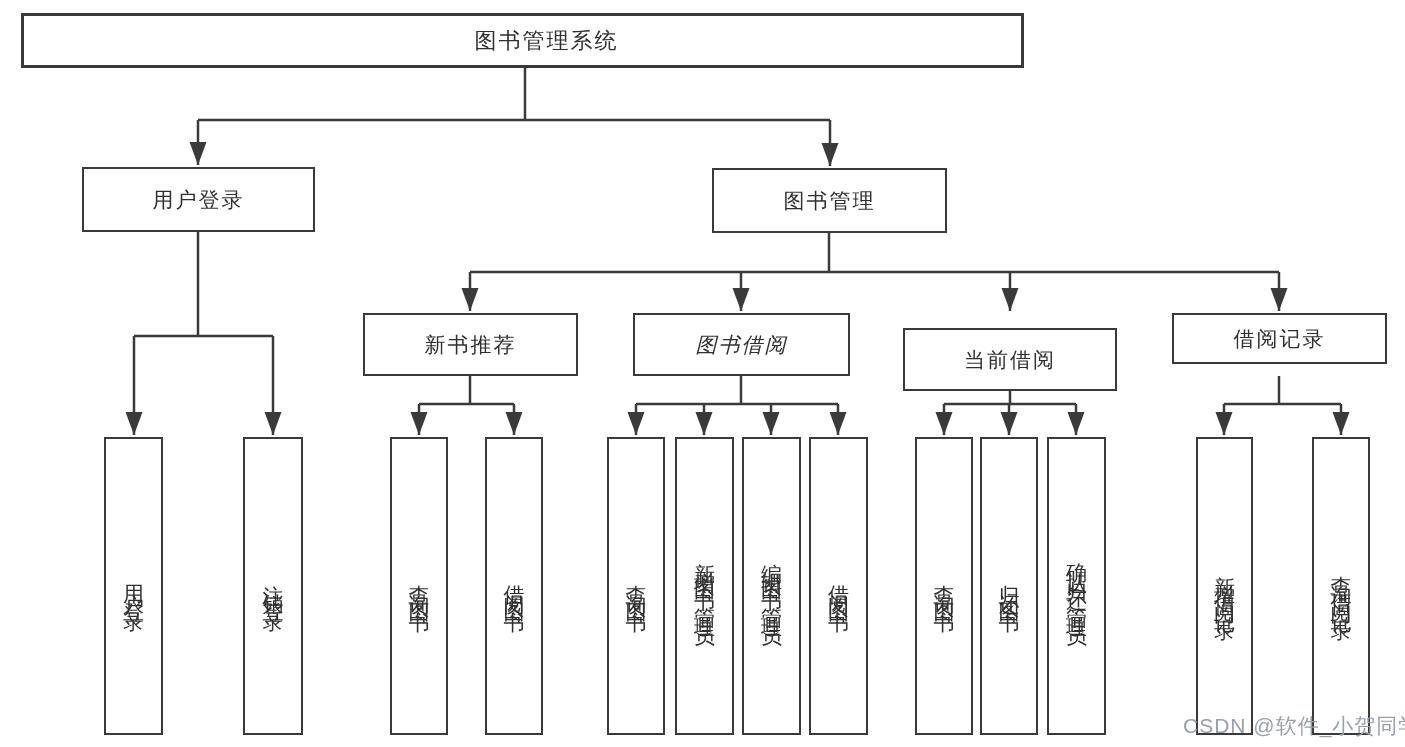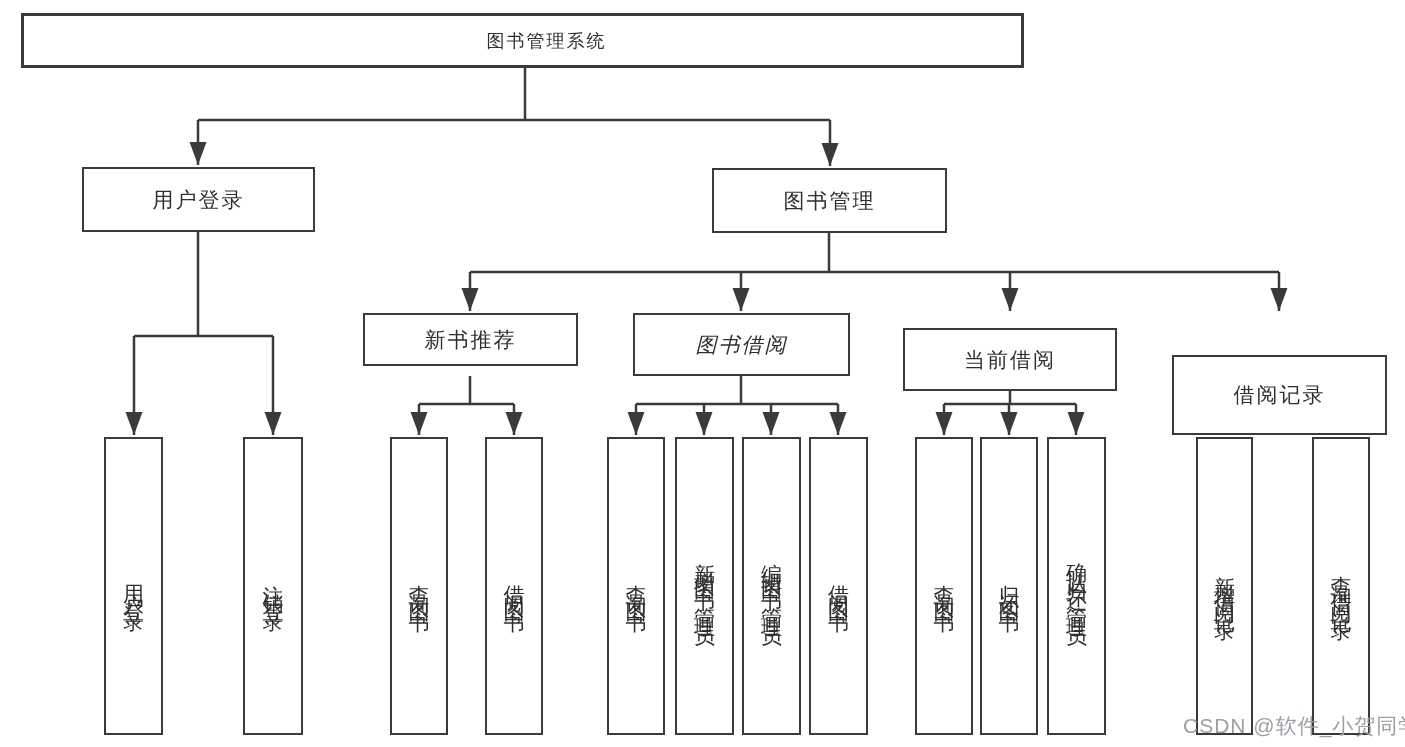--- a/index.html
+++ b/index.html
@@ -31,21 +31,21 @@
     display: flex;
     align-items: center;
     justify-content: center;
     font-size: 21px;
     letter-spacing: 2px;
     z-index: 2;
     white-space: nowrap;
   }
   .node.root {
     border-width: 3px;
-    font-size: 18px;
+    font-size: 22px;
     padding-left: 48px;
   }
   .node.leaf {
     writing-mode: vertical-lr;
     text-orientation: mixed;
     letter-spacing: 9px;
     font-size: 21px;
     white-space: normal;
   }
   .watermark {
@@ -110,24 +110,24 @@
     <path d="M1224,404 H1341"></path>
     <path d="M1224,404 V435" marker-end="url(#arr)"></path>
     <path d="M1341,404 V435" marker-end="url(#arr)"></path>
   </svg>
 
   <div class="node root" style="left:21px; top:13px; width:1003px; height:55px;">图书管理系统</div>
 
   <div class="node" style="left:82px; top:167px; width:233px; height:65px;">用户登录</div>
   <div class="node" style="left:712px; top:168px; width:235px; height:65px;text-align:right;">图书管理</div>
 
-  <div class="node" style="left:363px; top:313px; width:215px; height:53px;">新书推荐</div>
+  <div class="node" style="left:363px; top:313px; width:215px; height:63px;">新书推荐</div>
   <div class="node" style="left:633px; top:313px; width:217px; height:63px;font-style:italic;">图书借阅</div>
   <div class="node" style="left:903px; top:328px; width:214px; height:63px;">当前借阅</div>
-  <div class="node" style="left:1172px; top:313px; width:215px; height:80px;margin-top:42px;">借阅记录</div>
+  <div class="node" style="left:1172px; top:313px; width:215px; height:51px;">借阅记录</div>
 
   <div class="node leaf" style="left:104px; top:437px; width:59px; height:298px;">用户登录</div>
   <div class="node leaf" style="left:243px; top:437px; width:60px; height:298px;">注销登录</div>
 
   <div class="node leaf" style="left:390px; top:437px; width:58px; height:298px;">查询图书</div>
   <div class="node leaf" style="left:485px; top:437px; width:58px; height:298px;">借阅图书</div>
 
   <div class="node leaf" style="left:607px; top:437px; width:58px; height:298px;">查询图书</div>
   <div class="node leaf" style="left:675px; top:437px; width:59px; height:298px;">新增图书（管理员）</div>
   <div class="node leaf" style="left:742px; top:437px; width:59px; height:298px;">编辑图书（管理员）</div>

